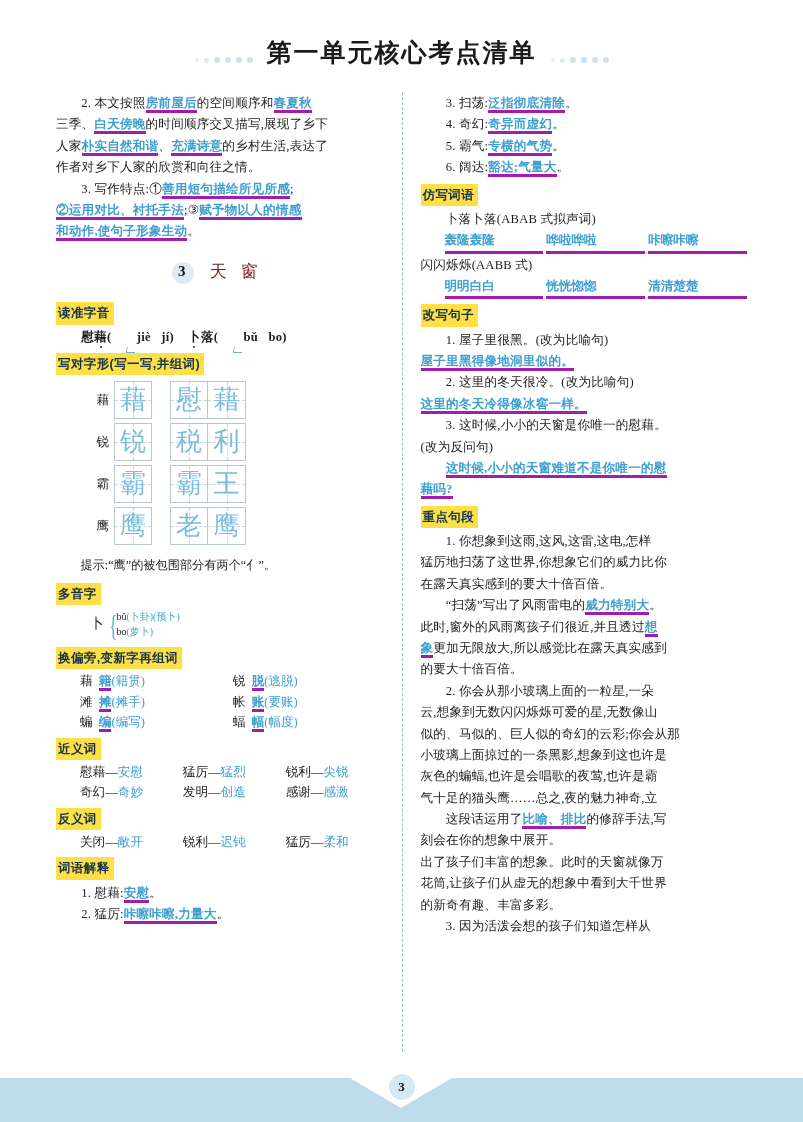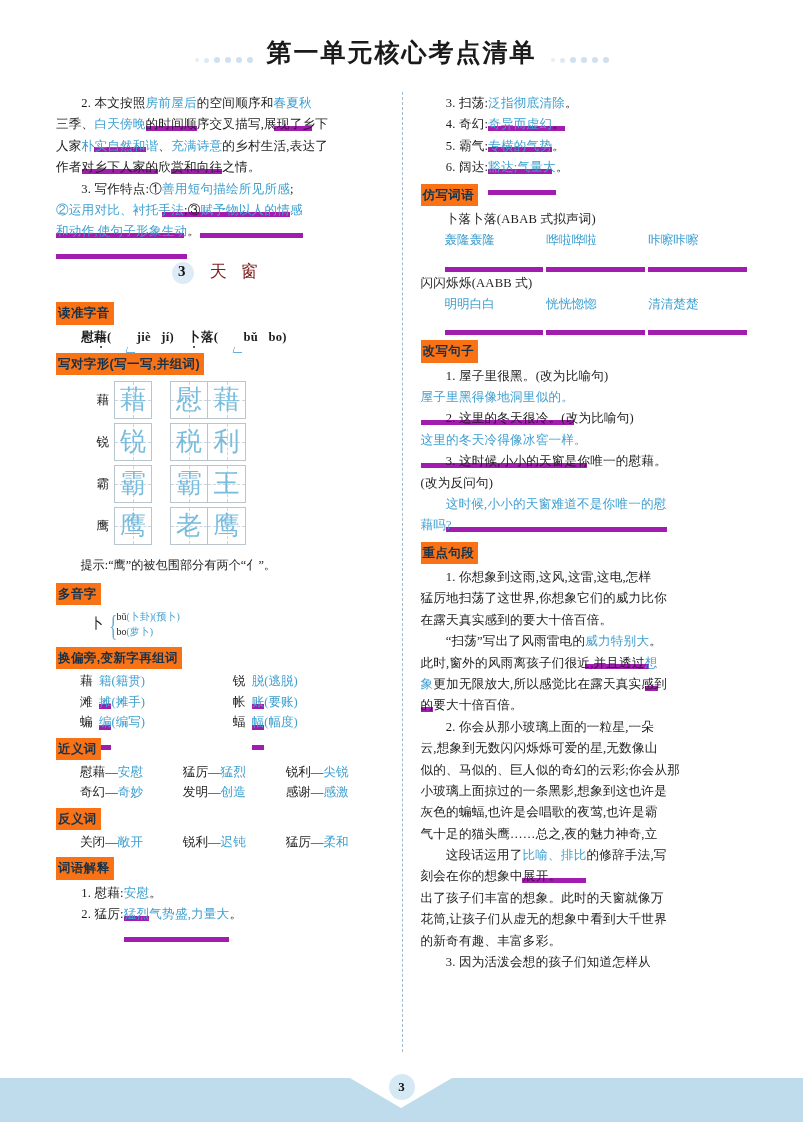--- a/index.html
+++ b/index.html
@@ -60,22 +60,23 @@
 
   
   .para {
     text-indent: 2em;
     margin: 1px 0;
     letter-spacing: .2px;
   }
   .para.noindent { text-indent: 0; }
   .ans {
     color: #3e9fd0;
-    border-bottom: 5px solid #a21caf;
-    padding-bottom: 16px;
+    border-bottom: 3px solid #a21caf;
+    padding-bottom: 0px;
+    font-weight: bold;
   }
   .ansp { color: #3e9fd0; }
   .blk { color: #1d1d1d; }
 
   
   .lesson-title {
     display: flex;
     align-items: center;
     justify-content: center;
     gap: 10px;
@@ -102,21 +103,21 @@
     font-size: 17px;
     font-weight: 400;
     letter-spacing: 14px;
     color: #7f1d1d;
     padding-left: 6px;
   }
 
   
   .sec {
     display: inline-block;
-    background: #f97316;
+    background: #fde047;
     font-family: "Liberation Sans", "DejaVu Sans", sans-serif;
     font-size: 12.5px;
     font-weight: 700;
     color: #15324a;
     padding: 1px 4px 1px 2px;
     margin: 5px 0 2px 0;
     letter-spacing: .4px;
   }
   .sec-wrap { display: block; }
 
@@ -443,21 +444,21 @@
       <div class="wl3">
         <div><span class="blk">关闭</span>—<span class="ansp">敞开</span></div>
         <div><span class="blk">锐利</span>—<span class="ansp">迟钝</span></div>
         <div><span class="blk">猛厉</span>—<span class="ansp">柔和</span></div>
       </div>
 
       <div class="sec-wrap">
         <div class="sec">词语解释</div>
       </div>
       <div class="para"><span class="blk">1.</span>&nbsp;<span class="blk">慰藉</span><span class="blk">:</span><span class="ans">安慰</span><span class="blk">。</span></div>
-      <div class="para"><span class="blk">2.</span>&nbsp;<span class="blk">猛厉</span><span class="blk">:</span><span class="ans">猛烈气势盛,力量大</span><span class="blk">。</span></div>
+      <div class="para"><span class="blk">2.</span>&nbsp;<span class="blk">猛厉</span><span class="blk">:</span><span class="ans">咔嚓咔嚓,力量大</span><span class="blk">。</span></div>
 
     </div>
 
     <div class="col right">
 
       <div>
         <div class="para"><span class="blk">3.</span>&nbsp;<span class="blk">扫荡</span><span class="blk">:</span><span class="ans">泛指彻底清除</span><span class="blk">。</span></div>
         <div class="para"><span class="blk">4.</span>&nbsp;<span class="blk">奇幻</span><span class="blk">:</span><span class="ans">奇异而虚幻</span><span class="blk">。</span></div>
         <div class="para"><span class="blk">5.</span>&nbsp;<span class="blk">霸气</span><span class="blk">:</span><span class="ans">专横的气势</span><span class="blk">。</span></div>
         <div class="para"><span class="blk">6.</span>&nbsp;<span class="blk">阔达</span><span class="blk">:</span><span class="ans">豁达;气量大</span><span class="blk">。</span></div>

